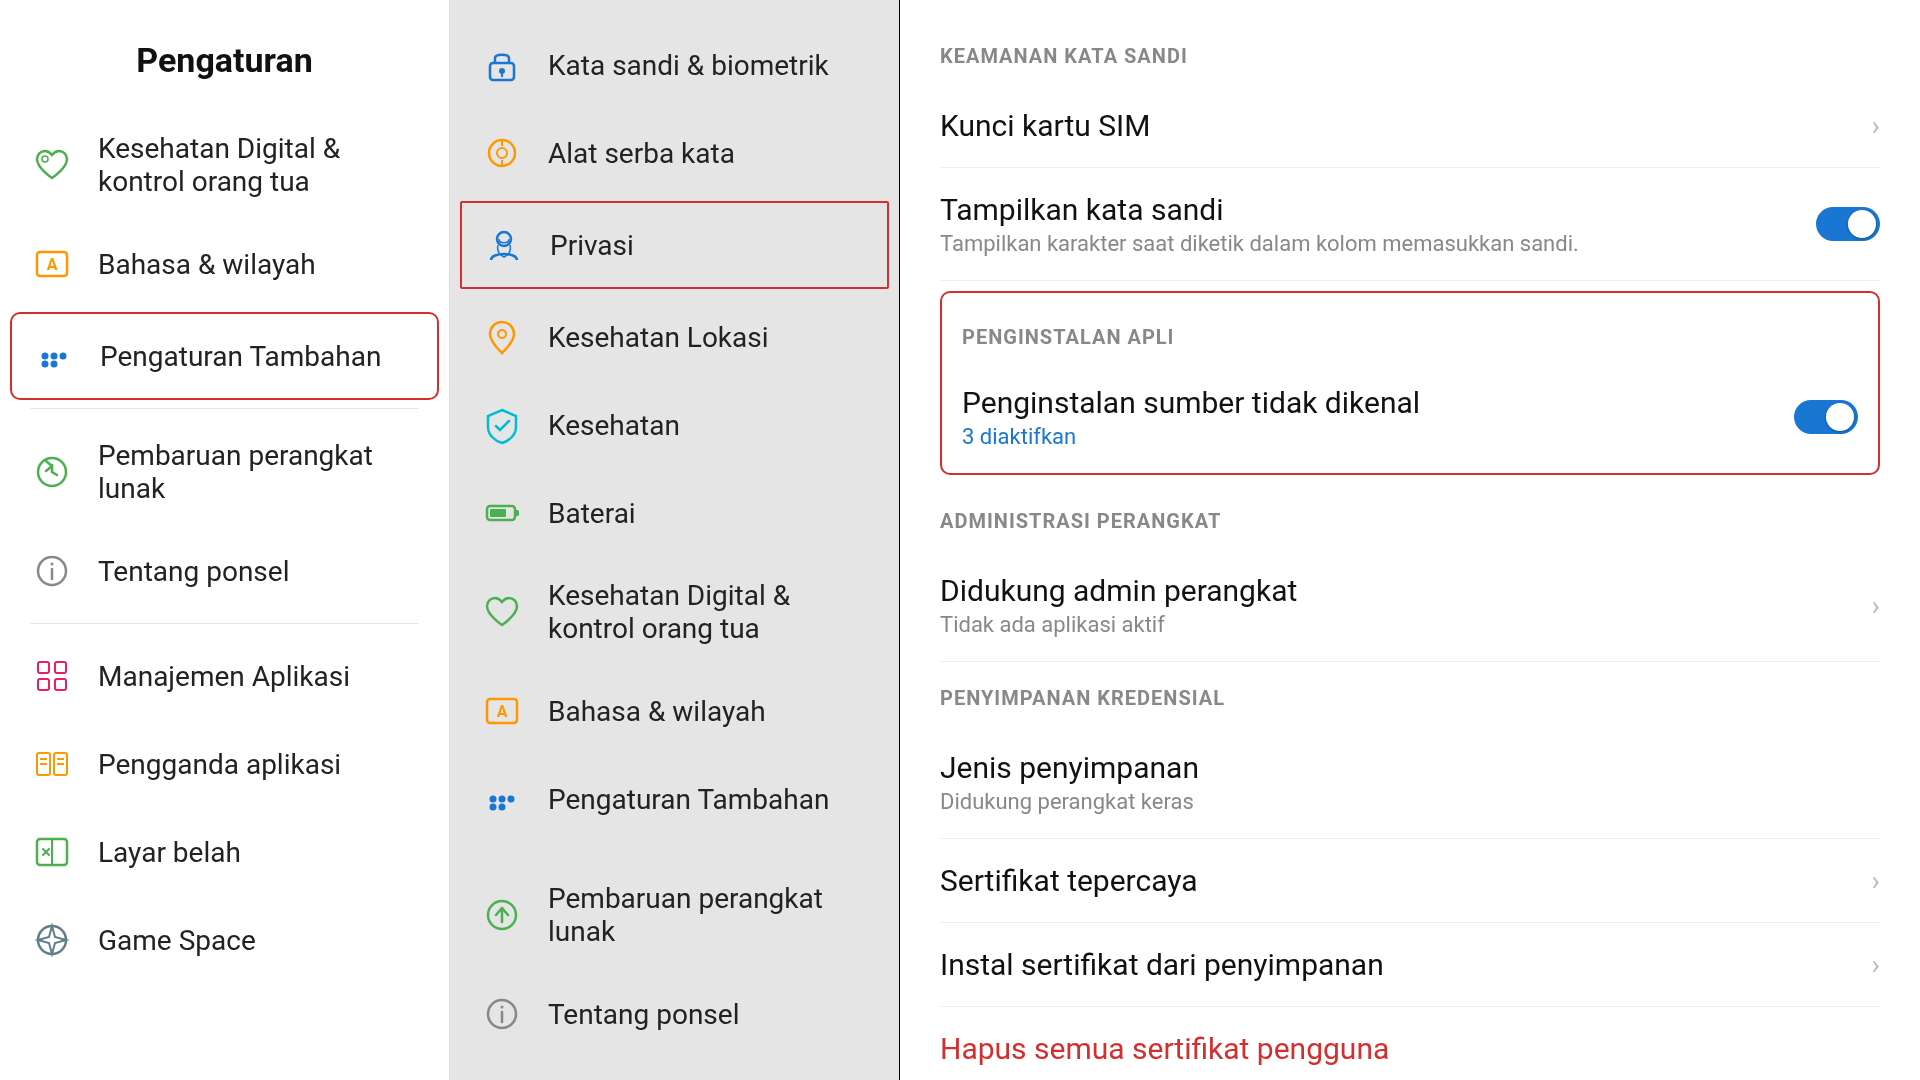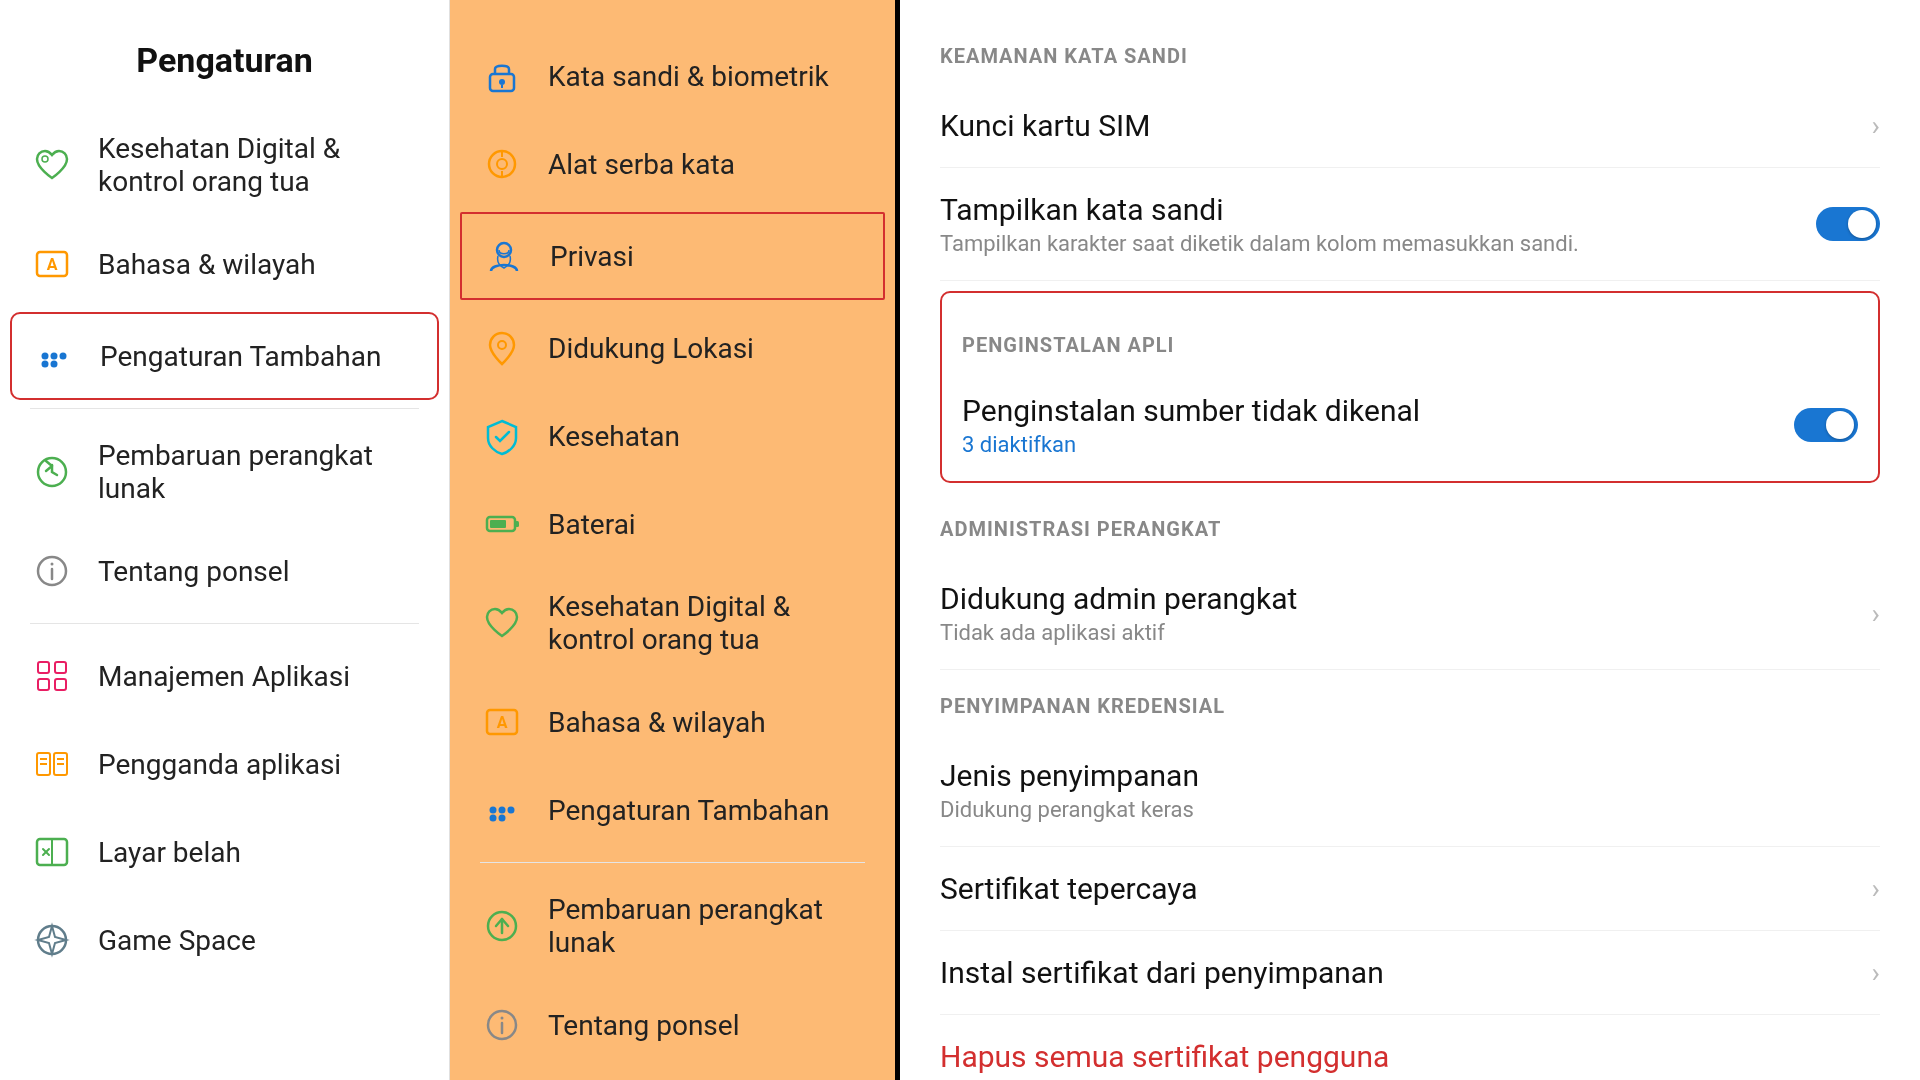--- a/index.html
+++ b/index.html
@@ -58,24 +58,24 @@
     .left-divider {
       height: 1px;
       background: #e5e5e5;
       margin: 8px 30px;
     }
 
     
     .panel-mid {
       width: 450px;
       height: 1080px;
-      background: #fdba74;
-      border-right: 5px solid #000000;
+      background: #e5e5e5;
+      border-right: 1px solid #000000;
       overflow-y: auto;
-      padding-top: 32px;
+      padding-top: 21px;
     }
     .mid-item {
       display: flex;
       align-items: center;
       padding: 22px 30px;
       cursor: pointer;
       gap: 24px;
     }
     .mid-item.selected {
       border: 2px solid #d32f2f;
@@ -164,21 +164,20 @@
       box-shadow: 0 1px 3px rgba(0,0,0,0.3);
     }
     .section-box {
       border: 2px solid #d32f2f;
       border-radius: 10px;
       padding: 0 20px;
       margin: 10px 0;
     }
     .section-box .section-header {
       padding: 32px 0 12px;
-      margin-top: 8px;
     }
     .delete-red {
       color: #d32f2f;
       font-size: 30px;
     }
 
     
     svg { display: block; }
   </style>
 </head>
@@ -333,21 +332,21 @@
     <span class="item-label">Privasi</span>
   </div>
 
   <div class="mid-item">
     <div class="icon-wrap">
       <svg width="40" height="40" viewBox="0 0 40 40">
         <path d="M20 5 C13 5 8 10.5 8 17 C8 25 20 36 20 36 C20 36 32 25 32 17 C32 10.5 27 5 20 5Z" fill="none" stroke="#ff9800" stroke-width="2.5"></path>
         <circle cx="20" cy="17" r="4" fill="none" stroke="#ff9800" stroke-width="2"></circle>
       </svg>
     </div>
-    <span class="item-label">Didukung Lokasi</span>
+    <span class="item-label">Kesehatan Lokasi</span>
   </div>
 
   <div class="mid-item">
     <div class="icon-wrap">
       <svg width="40" height="40" viewBox="0 0 40 40">
         <path d="M20 5 L34 11 L34 22 C34 30 27 36 20 38 C13 36 6 30 6 22 L6 11 Z" fill="none" stroke="#00bcd4" stroke-width="2.5"></path>
         <path d="M14 21 L18 25 L27 16" fill="none" stroke="#00bcd4" stroke-width="2.5" stroke-linecap="round"></path>
       </svg>
     </div>
     <span class="item-label">Kesehatan</span>

